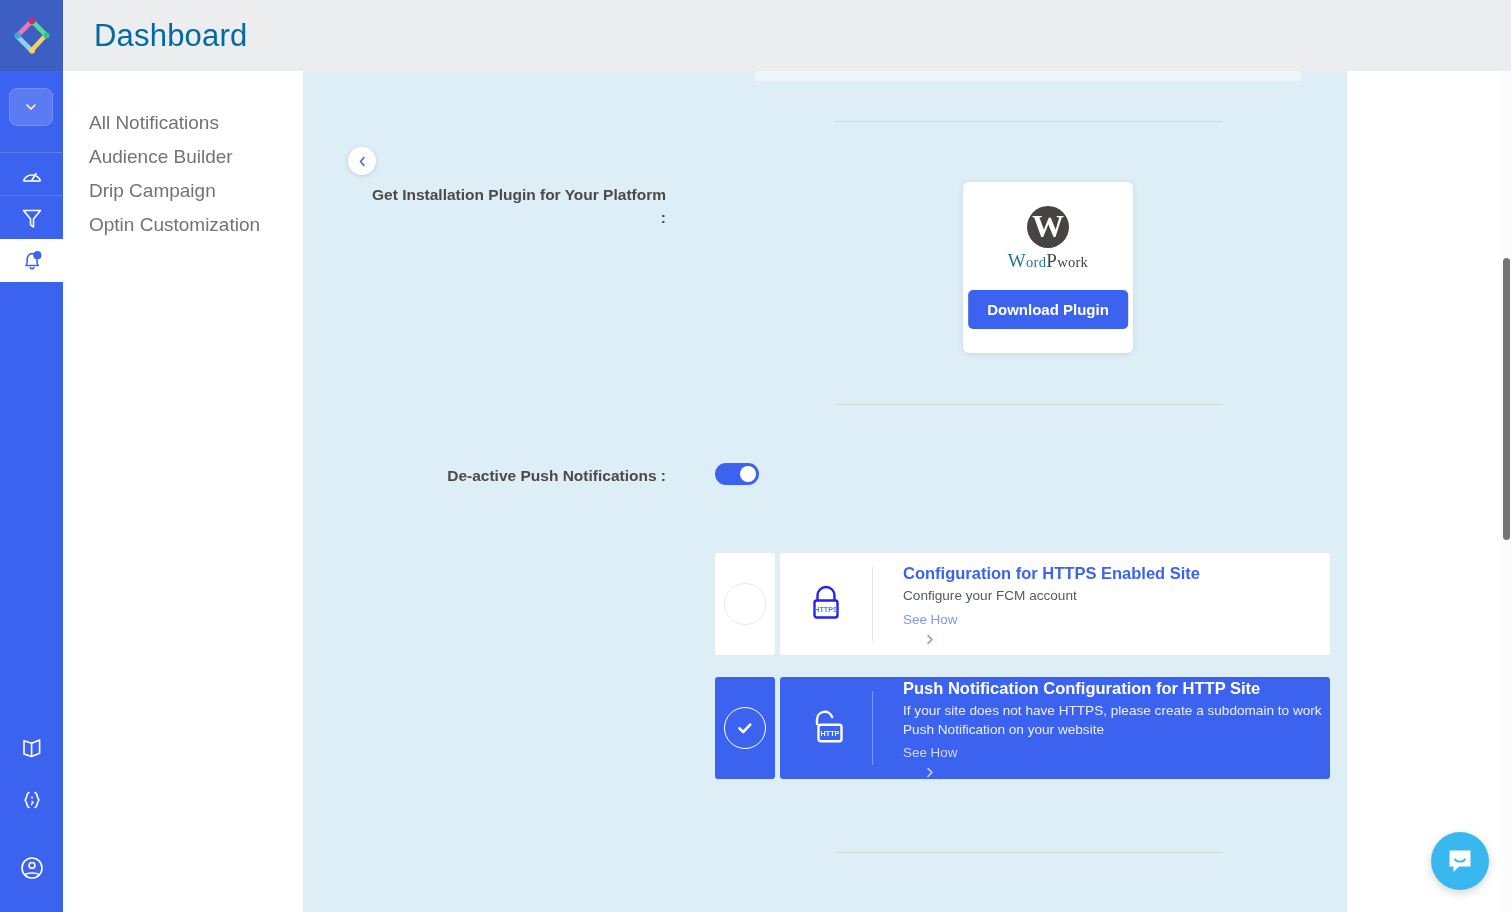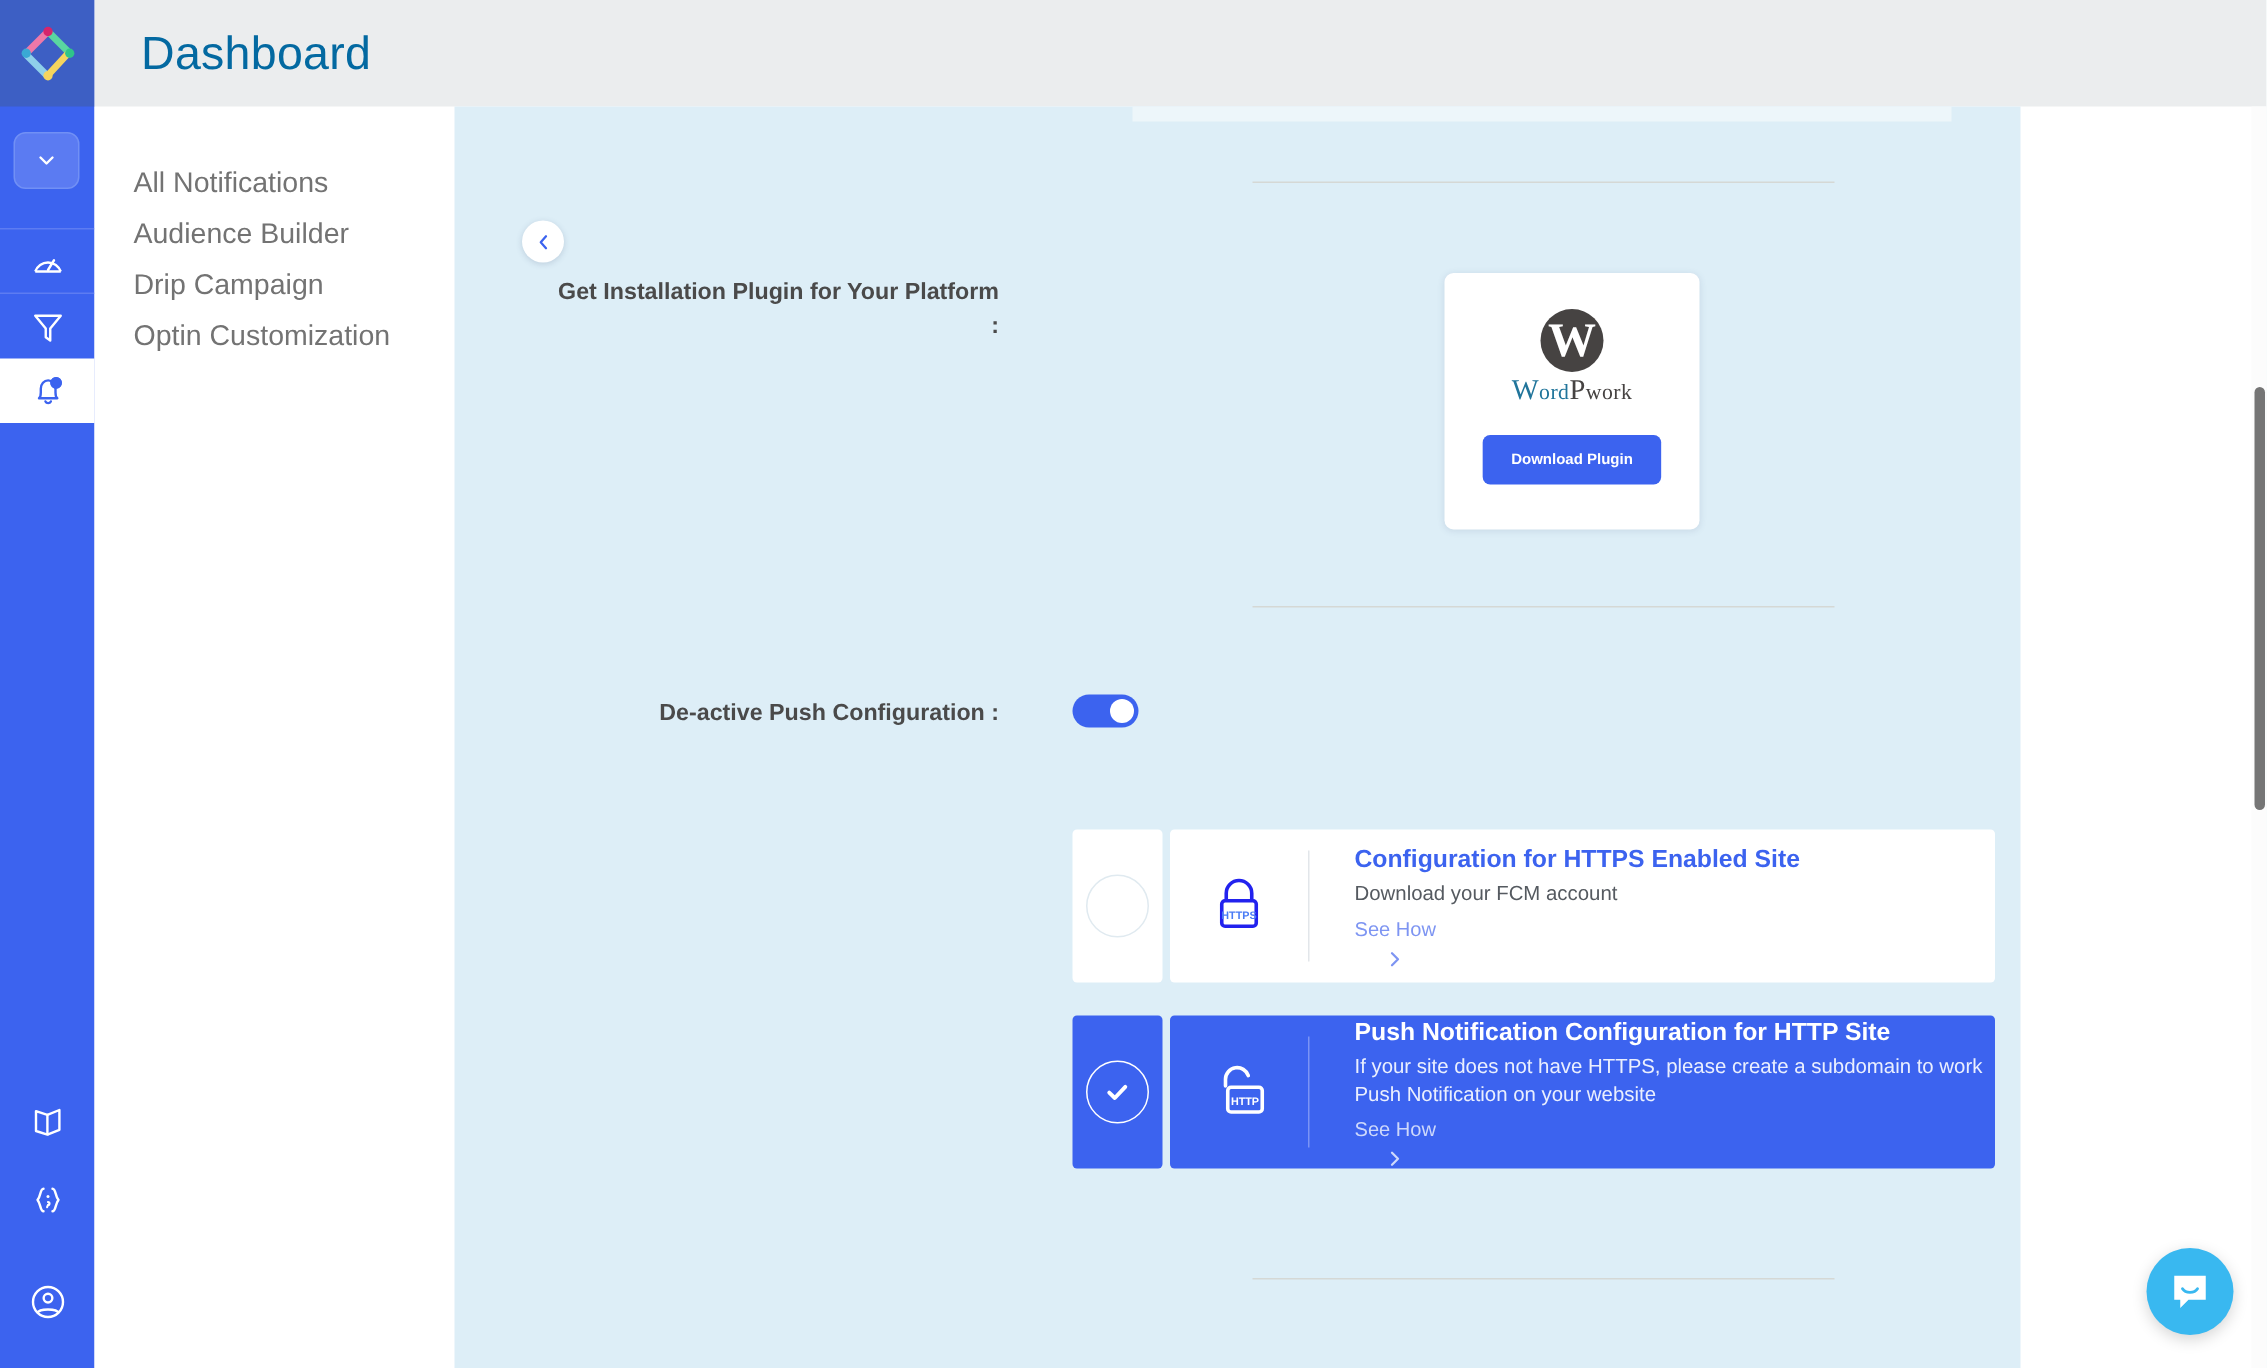--- a/index.html
+++ b/index.html
@@ -106,21 +106,21 @@
   .wp-word {
     position: absolute; left: 0; right: 0; top: 68px; text-align: center;
     font-family: "Liberation Serif", serif; font-size: 19px;
     color: #464342; letter-spacing: .3px; white-space: nowrap;
   }
   .wp-word .t { color: #21759b; }
   .wp-word .sm { font-size: 14.5px; }
   .wp-btn {
     position: absolute; left: 50%; top: 108px; transform: translateX(-50%);
     background: #3c63ef; color: #fff; border: none; border-radius: 5px;
-    padding: 11px 19px; font-size: 10px; font-weight: bold;
+    padding: 11px 19px; font-size: 15px; font-weight: bold;
     font-family: "Liberation Sans", sans-serif; white-space: nowrap;
     cursor: pointer;
   }
 
   
   .toggle {
     position: absolute; left: 412px; top: 392px; width: 44px; height: 22px;
     background: #3c63ef; border-radius: 11px; cursor: pointer;
   }
   .toggle .knob {
@@ -290,42 +290,42 @@
     <div class="row-label" style="left:60px; top:112px; width:303px;">Get Installation Plugin for Your Platform :</div>
 
     <div class="wp-card">
       <div class="wp-mark">
         <span>W</span>
       </div>
       <div class="wp-word"><span class="t">W</span><span class="t sm">ord</span><span>P</span><span class="sm">work</span></div>
       <button class="wp-btn">Download Plugin</button>
     </div>
 
-    <div class="row-label" style="left:80px; top:393px; width:283px;">De-active Push Configuration :</div>
+    <div class="row-label" style="left:80px; top:393px; width:283px;">De-active Push Notifications :</div>
     <div class="toggle">
       <div class="knob"></div>
     </div>
 
 
     <div class="opt-row off" style="left:412px; top:482px;">
       <div class="opt-check">
         <div class="ring"></div>
       </div>
       <div class="opt-body" style="width:550px;">
         <div class="opt-icon">
           <svg width="40" height="42" viewBox="0 0 40 42">
             <path d="M11.5 17 L11.5 12.5 a8.5 8.5 0 0 1 17 0 L28.5 17" fill="none" stroke="#2222ee" stroke-width="2.4" stroke-linecap="round"></path>
             <rect x="8.5" y="17.5" width="23" height="17" rx="2.2" fill="none" stroke="#2222ee" stroke-width="2.4"></rect>
             <text x="20" y="29.4" font-family="Liberation Sans, sans-serif" font-size="7.2" font-weight="bold" fill="#4a7cf5" text-anchor="middle">HTTPS</text>
           </svg>
         </div>
         <div class="opt-vline"></div>
         <div class="opt-text">
           <div class="opt-title">Configuration for HTTPS Enabled Site</div>
-          <div class="opt-desc">Download your FCM account</div>
+          <div class="opt-desc">Configure your FCM account</div>
           <div class="opt-link">
             <span>See How</span>
             <svg width="8" height="11" viewBox="0 0 8 11">
               <path d="M2 1.5 L6 5.5 L2 9.5" fill="none" stroke="currentColor" stroke-width="1.5" stroke-linecap="round" stroke-linejoin="round"></path>
             </svg>
           </div>
         </div>
       </div>
     </div>
 

